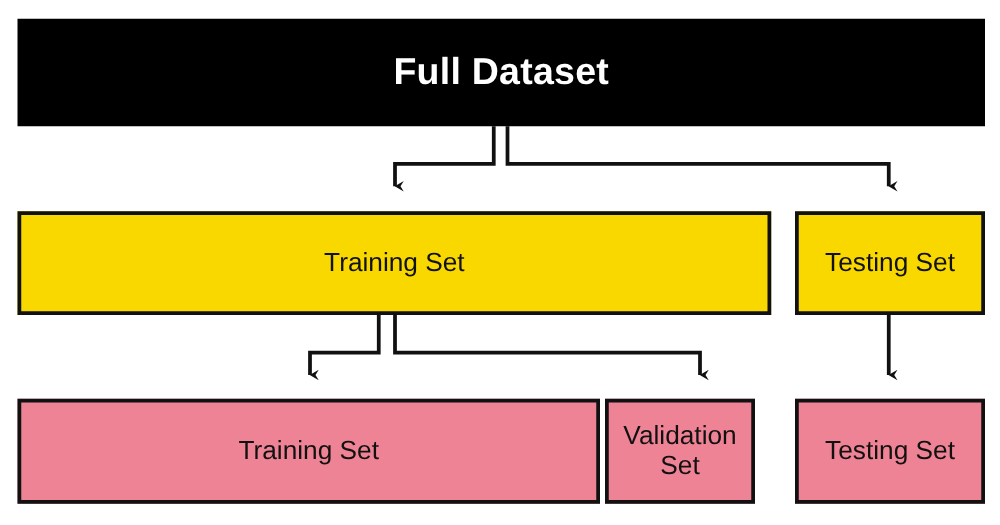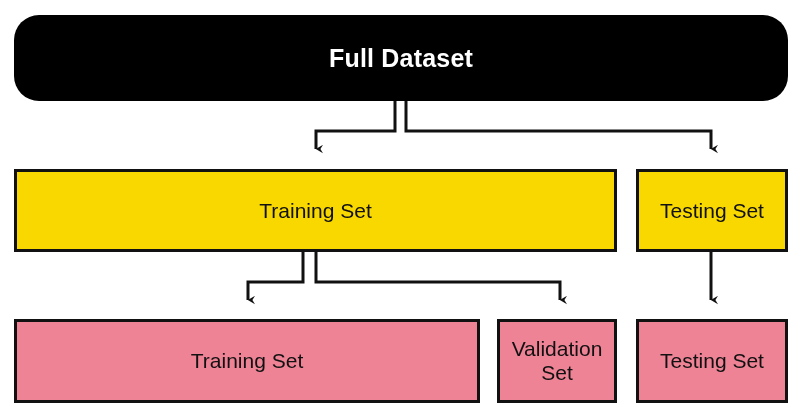--- a/index.html
+++ b/index.html
@@ -28,24 +28,23 @@
   }
 
   
   .node-full {
     left: 14px;
     top: 15px;
     width: 774px;
     height: 86px;
     background: #000000;
     color: #ffffff;
-    font-size: 25px;
+    font-size: 30px;
     font-weight: bold;
     letter-spacing: 0.2px;
-    border-radius: 25px;
   }
 
   
   .node-yellow {
     background: #f9d800;
     border: 3px solid #111111;
     color: #111111;
     font-size: 21px;
     font-weight: normal;
   }
@@ -70,21 +69,21 @@
     font-size: 21px;
     font-weight: normal;
   }
   .node-train-2 {
     left: 14px;
     top: 319px;
     width: 466px;
     height: 84px;
   }
   .node-valid-2 {
-    left: 497px;
+    left: 484px;
     top: 319px;
     width: 120px;
     height: 84px;
   }
   .node-test-2 {
     left: 636px;
     top: 319px;
     width: 152px;
     height: 84px;
   }

